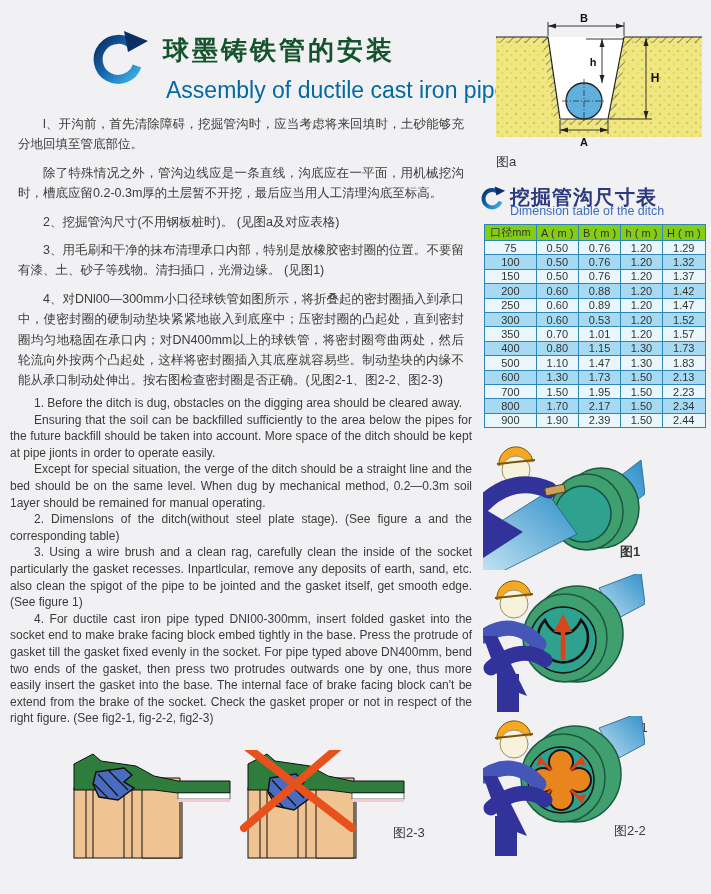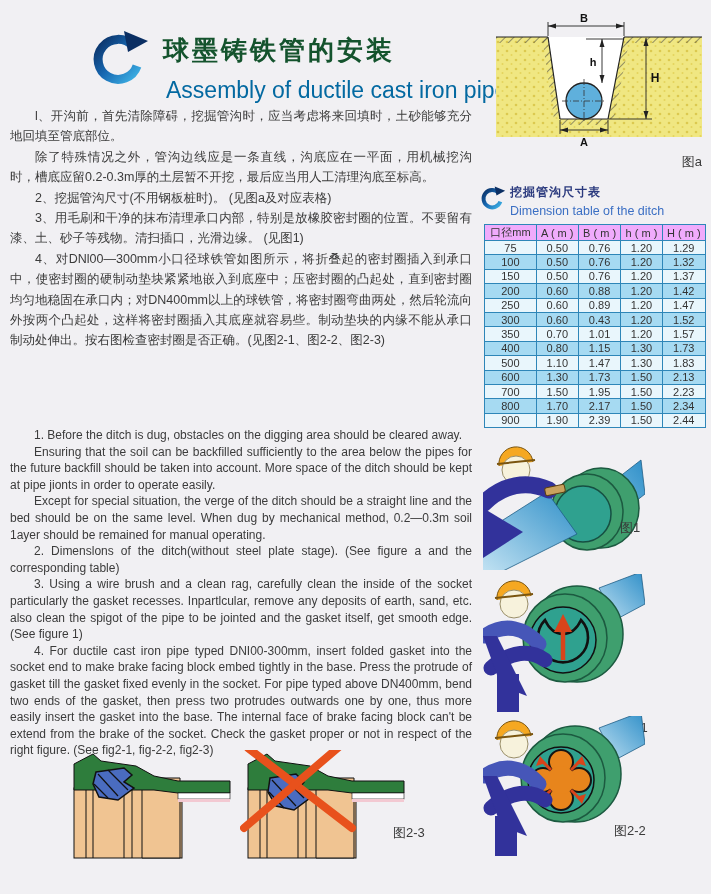--- a/index.html
+++ b/index.html
@@ -16,47 +16,47 @@
     font-family:"Liberation Serif","DejaVu Serif",serif;
     font-size:26px;font-weight:bold;color:#14532d;letter-spacing:3px;white-space:nowrap;
   }
   .title-en{
     position:absolute;left:166px;top:77px;width:310px;
     font-size:23px;color:#0369a1;white-space:nowrap;
   }
   
   .cn-text{position:absolute;left:10px;top:106px;width:462px;
     font-size:12.5px;line-height:20.4px;text-align:justify;}
-  .cn-text p{margin:0;text-indent:2em;}
+  .cn-text p{margin:8px;text-indent:2em;}
   .en-text{position:absolute;left:10px;top:395px;width:462px;
-    font-size:12px;line-height:16.6px;text-align:justify;margin-top:32px;}
+    font-size:12px;line-height:16.6px;text-align:justify;}
   .en-text p{margin:0;text-indent:2em;}
   
   .figure-a{position:absolute;left:496px;top:12px;width:206px;height:140px;}
   .fig-caption{position:absolute;font-size:13px;color:#3a3a3a;white-space:nowrap;}
-  .cap-a{left:496px;top:153px;width:206px;text-align:right;}
-  .cap-1{left:620px;top:519px;}
+  .cap-a{left:496px;top:153px;width:206px;text-align:left;}
+  .cap-1{left:620px;top:543px;font-weight:bold;}
   .cap-21{left:616px;top:687px;margin-top:32px;}
   .cap-22{left:614px;top:822px;}
   .cap-23{left:393px;top:824px;}
   
   .table-title-block{position:absolute;left:480px;top:184px;width:230px;height:38px;}
   .table-logo{position:absolute;left:0px;top:2px;width:26px;height:26px;}
-  .tt-cn{position:absolute;left:30px;top:0px;font-size:12px;font-weight:bold;color:#2b3a7e;letter-spacing:1px;white-space:nowrap;}
+  .tt-cn{position:absolute;left:30px;top:0px;font-size:20px;font-weight:bold;color:#2b3a7e;letter-spacing:1px;white-space:nowrap;}
   .tt-en{position:absolute;left:30px;top:20px;font-size:12.5px;color:#3b6fc4;white-space:nowrap;text-align:right;}
   table.ditch{
     position:absolute;left:484px;top:224px;width:222px;
     border-collapse:collapse;font-size:11px;color:#333;
     border:1px solid #2e86b8;
   }
   table.ditch th,table.ditch td{
     border:1px solid #2e86b8;text-align:center;padding:0;height:13.4px;
     font-weight:normal;
   }
-  table.ditch thead th{background:#f0abfc;}
+  table.ditch thead th{background:#84cc16;}
   table.ditch tbody tr:nth-child(odd){background:#e9f6fc;}
   table.ditch tbody tr:nth-child(even){background:#a6daf2;}
   
   .fig1{position:absolute;left:483px;top:430px;width:162px;height:140px;}
   .fig21{position:absolute;left:483px;top:574px;width:162px;height:140px;}
   .fig22{position:absolute;left:483px;top:716px;width:162px;height:140px;}
   .fig23a{position:absolute;left:66px;top:750px;width:168px;height:110px;}
   .fig23b{position:absolute;left:240px;top:750px;width:168px;height:110px;}
 </style>
 </head>
@@ -211,21 +211,21 @@
       <tr>
         <td>250</td>
         <td>0.60</td>
         <td>0.89</td>
         <td>1.20</td>
         <td>1.47</td>
       </tr>
       <tr>
         <td>300</td>
         <td>0.60</td>
-        <td>0.43</td>
+        <td>0.53</td>
         <td>1.20</td>
         <td>1.52</td>
       </tr>
       <tr>
         <td>350</td>
         <td>0.70</td>
         <td>1.01</td>
         <td>1.20</td>
         <td>1.57</td>
       </tr>

